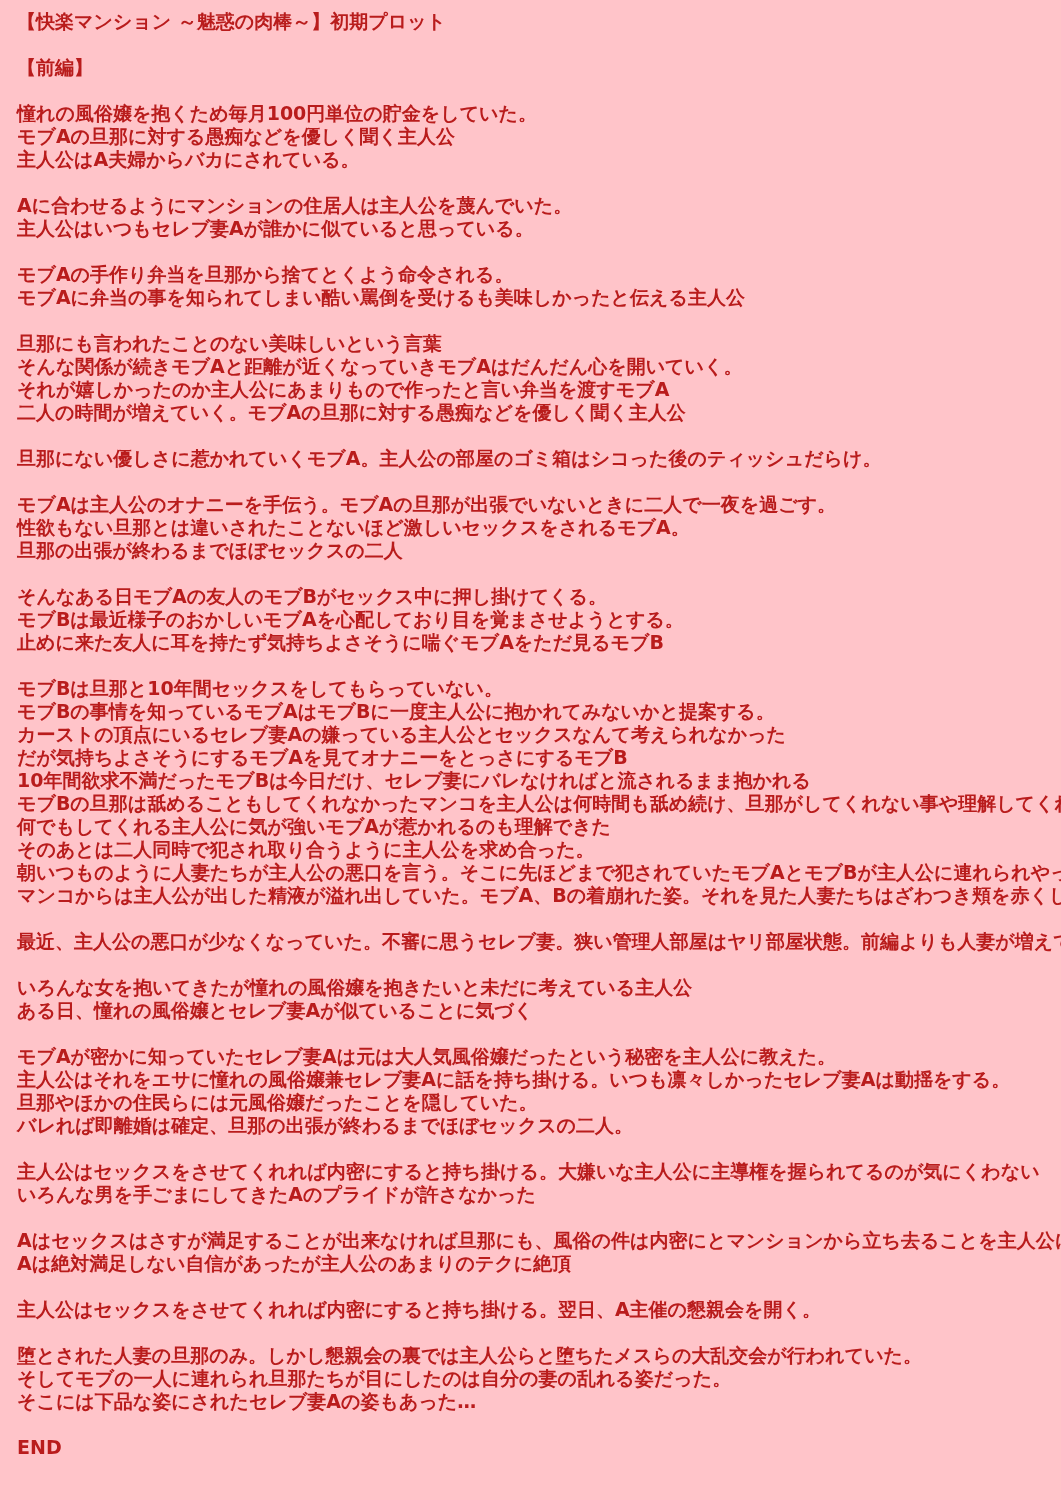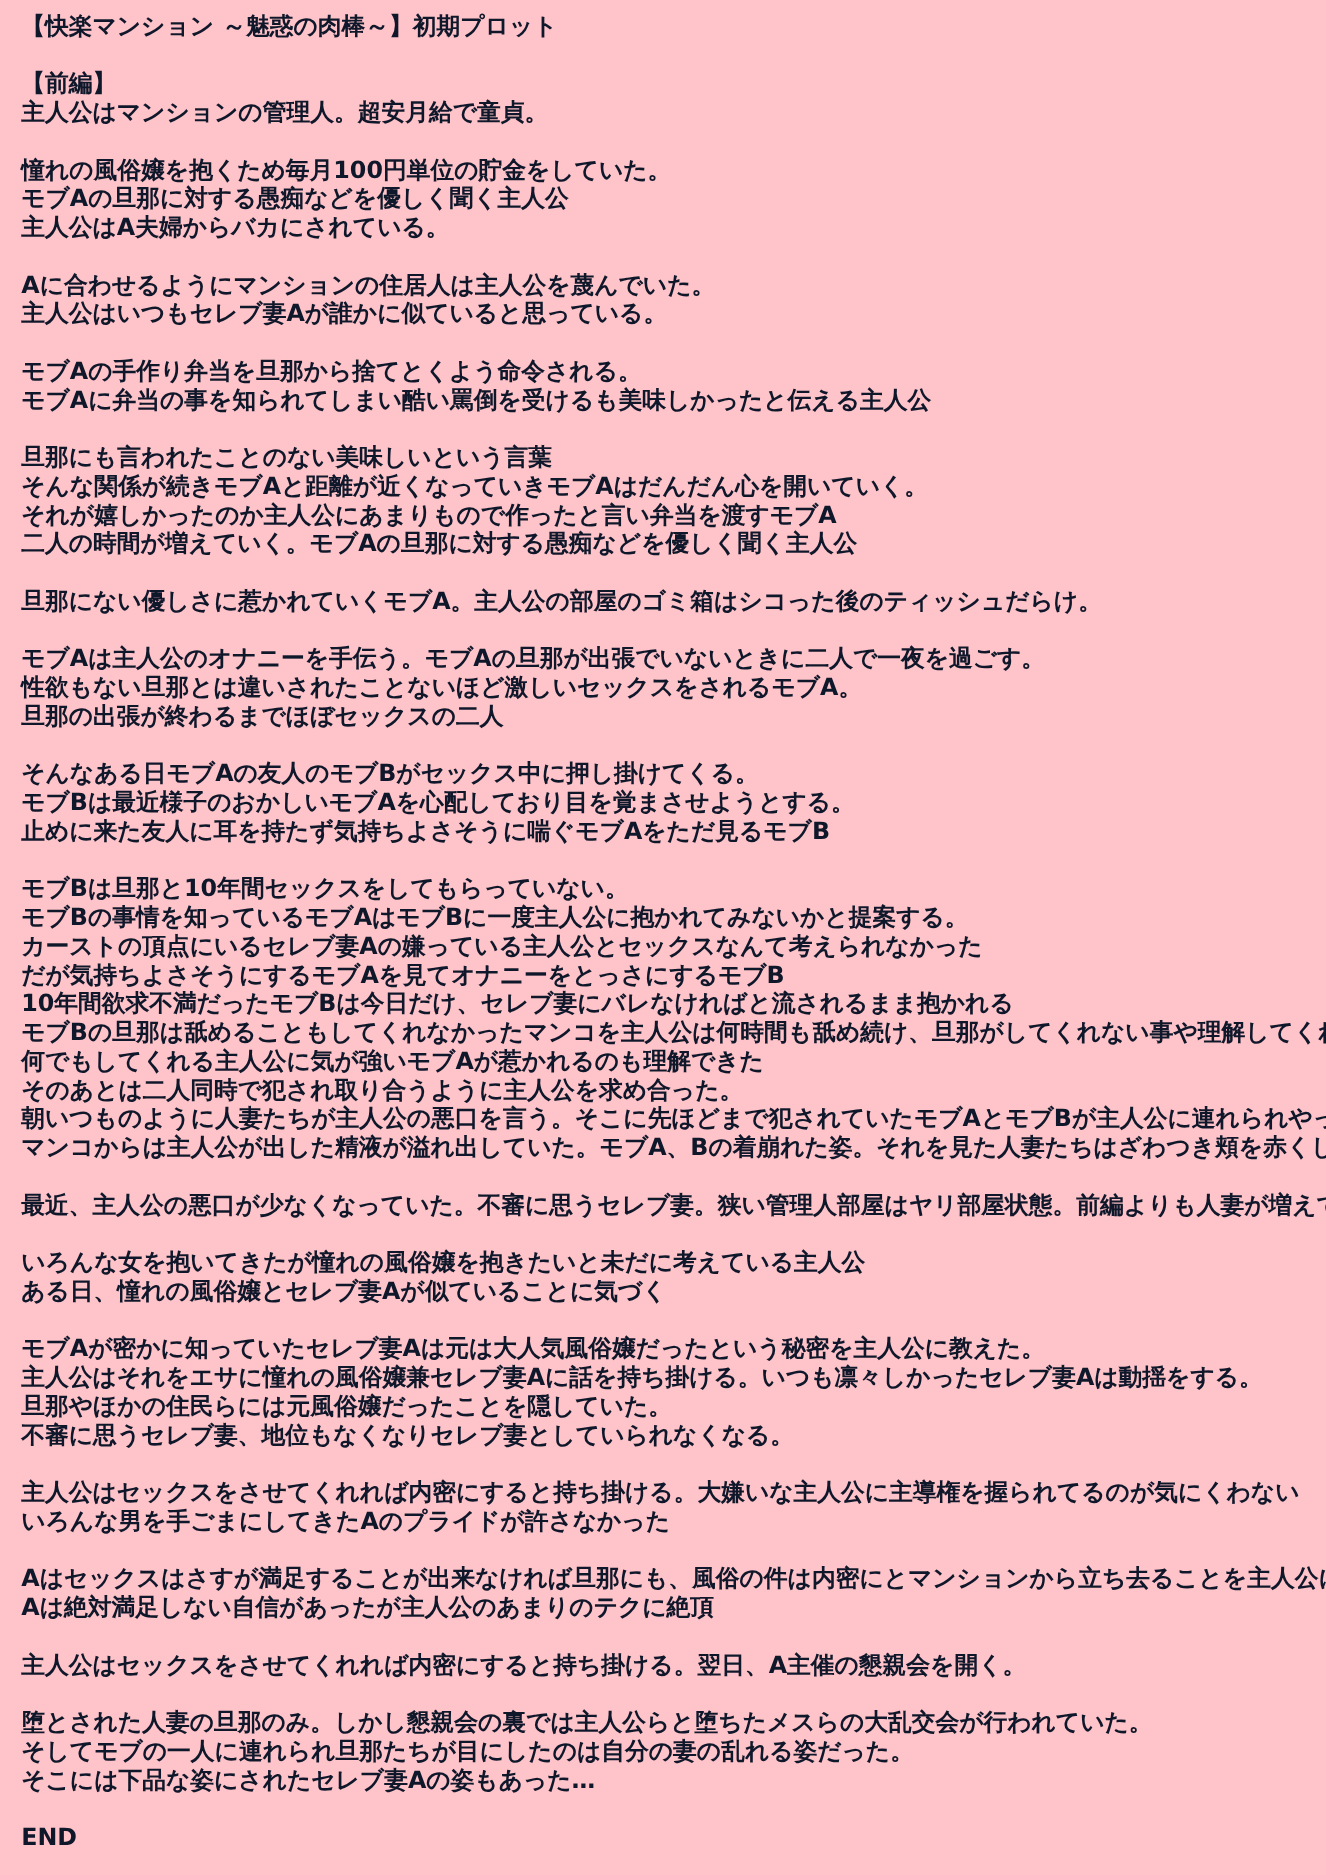--- a/index.html
+++ b/index.html
@@ -14,38 +14,37 @@
   }
   .page {
     box-sizing: border-box;
     width: 913px;
     height: 1500px;
     padding: 10px 8px 0 17px;
     font-family: "DejaVu Sans", sans-serif;
     font-weight: 700;
     font-size: 19px;
     line-height: 23px;
-    color: #0f172a;
+    color: #b91c1c;
     letter-spacing: 0px;
   }
   .line {
     white-space: nowrap;
     height: 23px;
     -webkit-font-smoothing: none;
   }
 </style>
 </head>
 <body>
 
 <div class="page">
   <div class="line">【快楽マンション ～魅惑の肉棒～】初期プロット</div>
   <div class="line">&nbsp;</div>
   <div>
       <div class="line">【前編】</div>
-      <div class="line">主人公はマンションの管理人。超安月給で童貞。</div>
       <div class="line">&nbsp;</div>
       <div class="line">憧れの風俗嬢を抱くため毎月100円単位の貯金をしていた。</div>
       <div class="line">モブAの旦那に対する愚痴などを優しく聞く主人公</div>
       <div class="line">主人公はA夫婦からバカにされている。</div>
       <div class="line">&nbsp;</div>
       <div class="line">Aに合わせるようにマンションの住居人は主人公を蔑んでいた。</div>
       <div class="line">主人公はいつもセレブ妻Aが誰かに似ていると思っている。</div>
       <div class="line">&nbsp;</div>
       <div class="line">モブAの手作り弁当を旦那から捨てとくよう命令される。</div>
       <div class="line">モブAに弁当の事を知られてしまい酷い罵倒を受けるも美味しかったと伝える主人公</div>
@@ -77,21 +76,21 @@
       <div class="line">マンコからは主人公が出した精液が溢れ出していた。モブA、Bの着崩れた姿。それを見た人妻たちはざわつき頬を赤くしていた。</div>
       <div class="line">&nbsp;</div>
       <div class="line">最近、主人公の悪口が少なくなっていた。不審に思うセレブ妻。狭い管理人部屋はヤリ部屋状態。前編よりも人妻が増えている。</div>
       <div class="line">&nbsp;</div>
       <div class="line">いろんな女を抱いてきたが憧れの風俗嬢を抱きたいと未だに考えている主人公</div>
       <div class="line">ある日、憧れの風俗嬢とセレブ妻Aが似ていることに気づく</div>
       <div class="line">&nbsp;</div>
       <div class="line">モブAが密かに知っていたセレブ妻Aは元は大人気風俗嬢だったという秘密を主人公に教えた。</div>
       <div class="line">主人公はそれをエサに憧れの風俗嬢兼セレブ妻Aに話を持ち掛ける。いつも凛々しかったセレブ妻Aは動揺をする。</div>
       <div class="line">旦那やほかの住民らには元風俗嬢だったことを隠していた。</div>
-      <div class="line">不審に思うセレブ妻、地位もなくなりセレブ妻としていられなくなる。</div>
+      <div class="line">バレれば即離婚は確定、旦那の出張が終わるまでほぼセックスの二人。</div>
       <div class="line">&nbsp;</div>
       <div class="line">主人公はセックスをさせてくれれば内密にすると持ち掛ける。大嫌いな主人公に主導権を握られてるのが気にくわない</div>
       <div class="line">いろんな男を手ごまにしてきたAのプライドが許さなかった</div>
       <div class="line">&nbsp;</div>
       <div class="line">Aはセックスはさすが満足することが出来なければ旦那にも、風俗の件は内密にとマンションから立ち去ることを主人公に誓わせる</div>
       <div class="line">Aは絶対満足しない自信があったが主人公のあまりのテクに絶頂</div>
       <div class="line">&nbsp;</div>
       <div class="line">主人公はセックスをさせてくれれば内密にすると持ち掛ける。翌日、A主催の懇親会を開く。</div>
       <div class="line">&nbsp;</div>
       <div class="line">堕とされた人妻の旦那のみ。しかし懇親会の裏では主人公らと堕ちたメスらの大乱交会が行われていた。</div>

